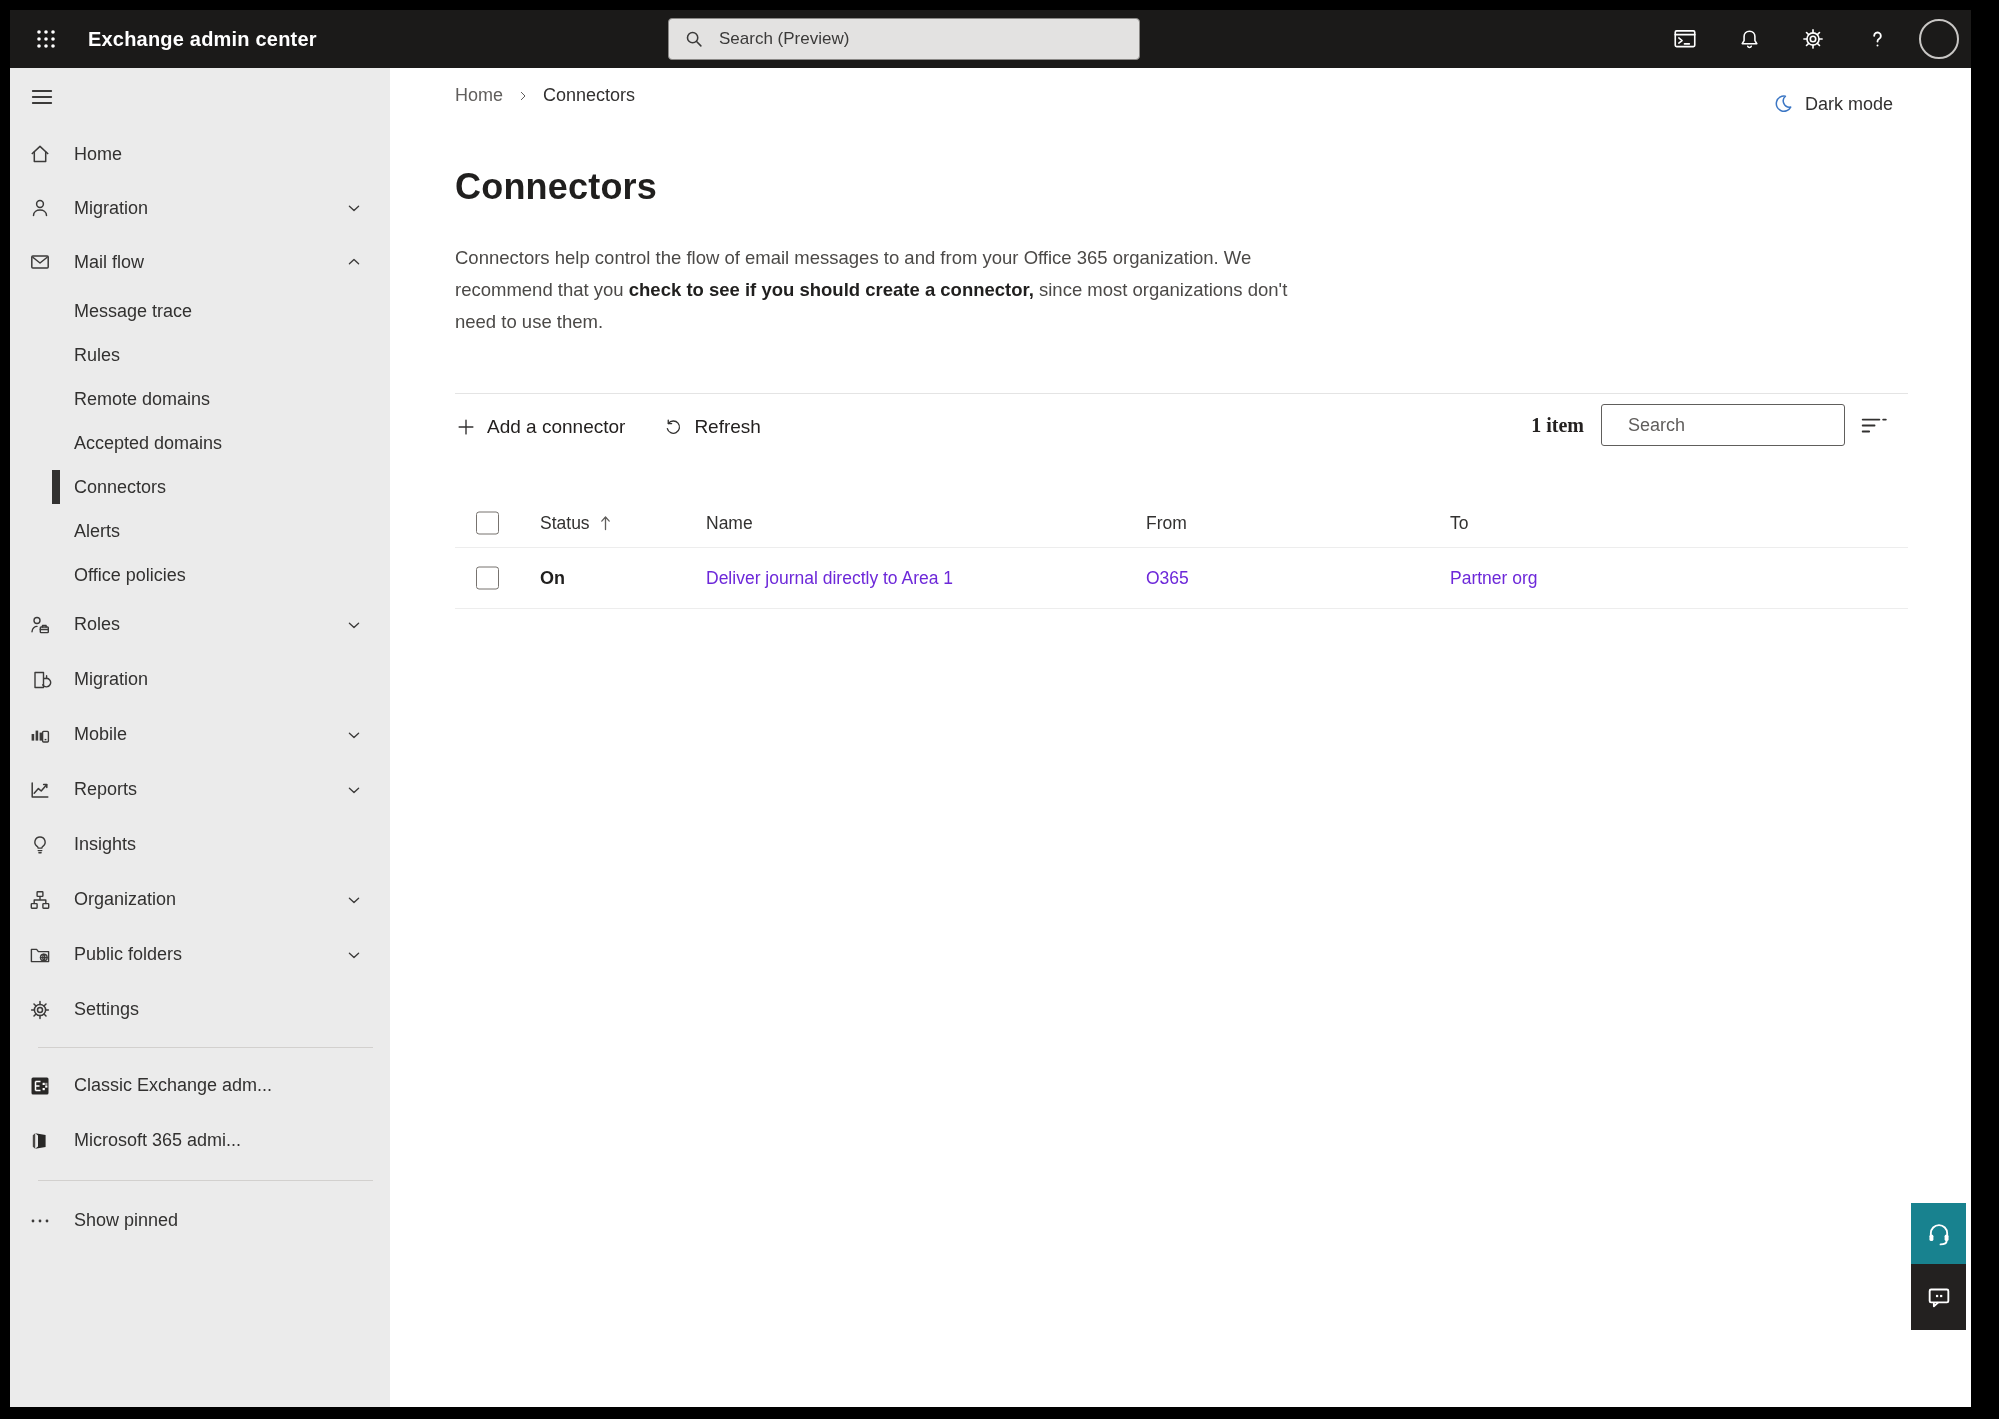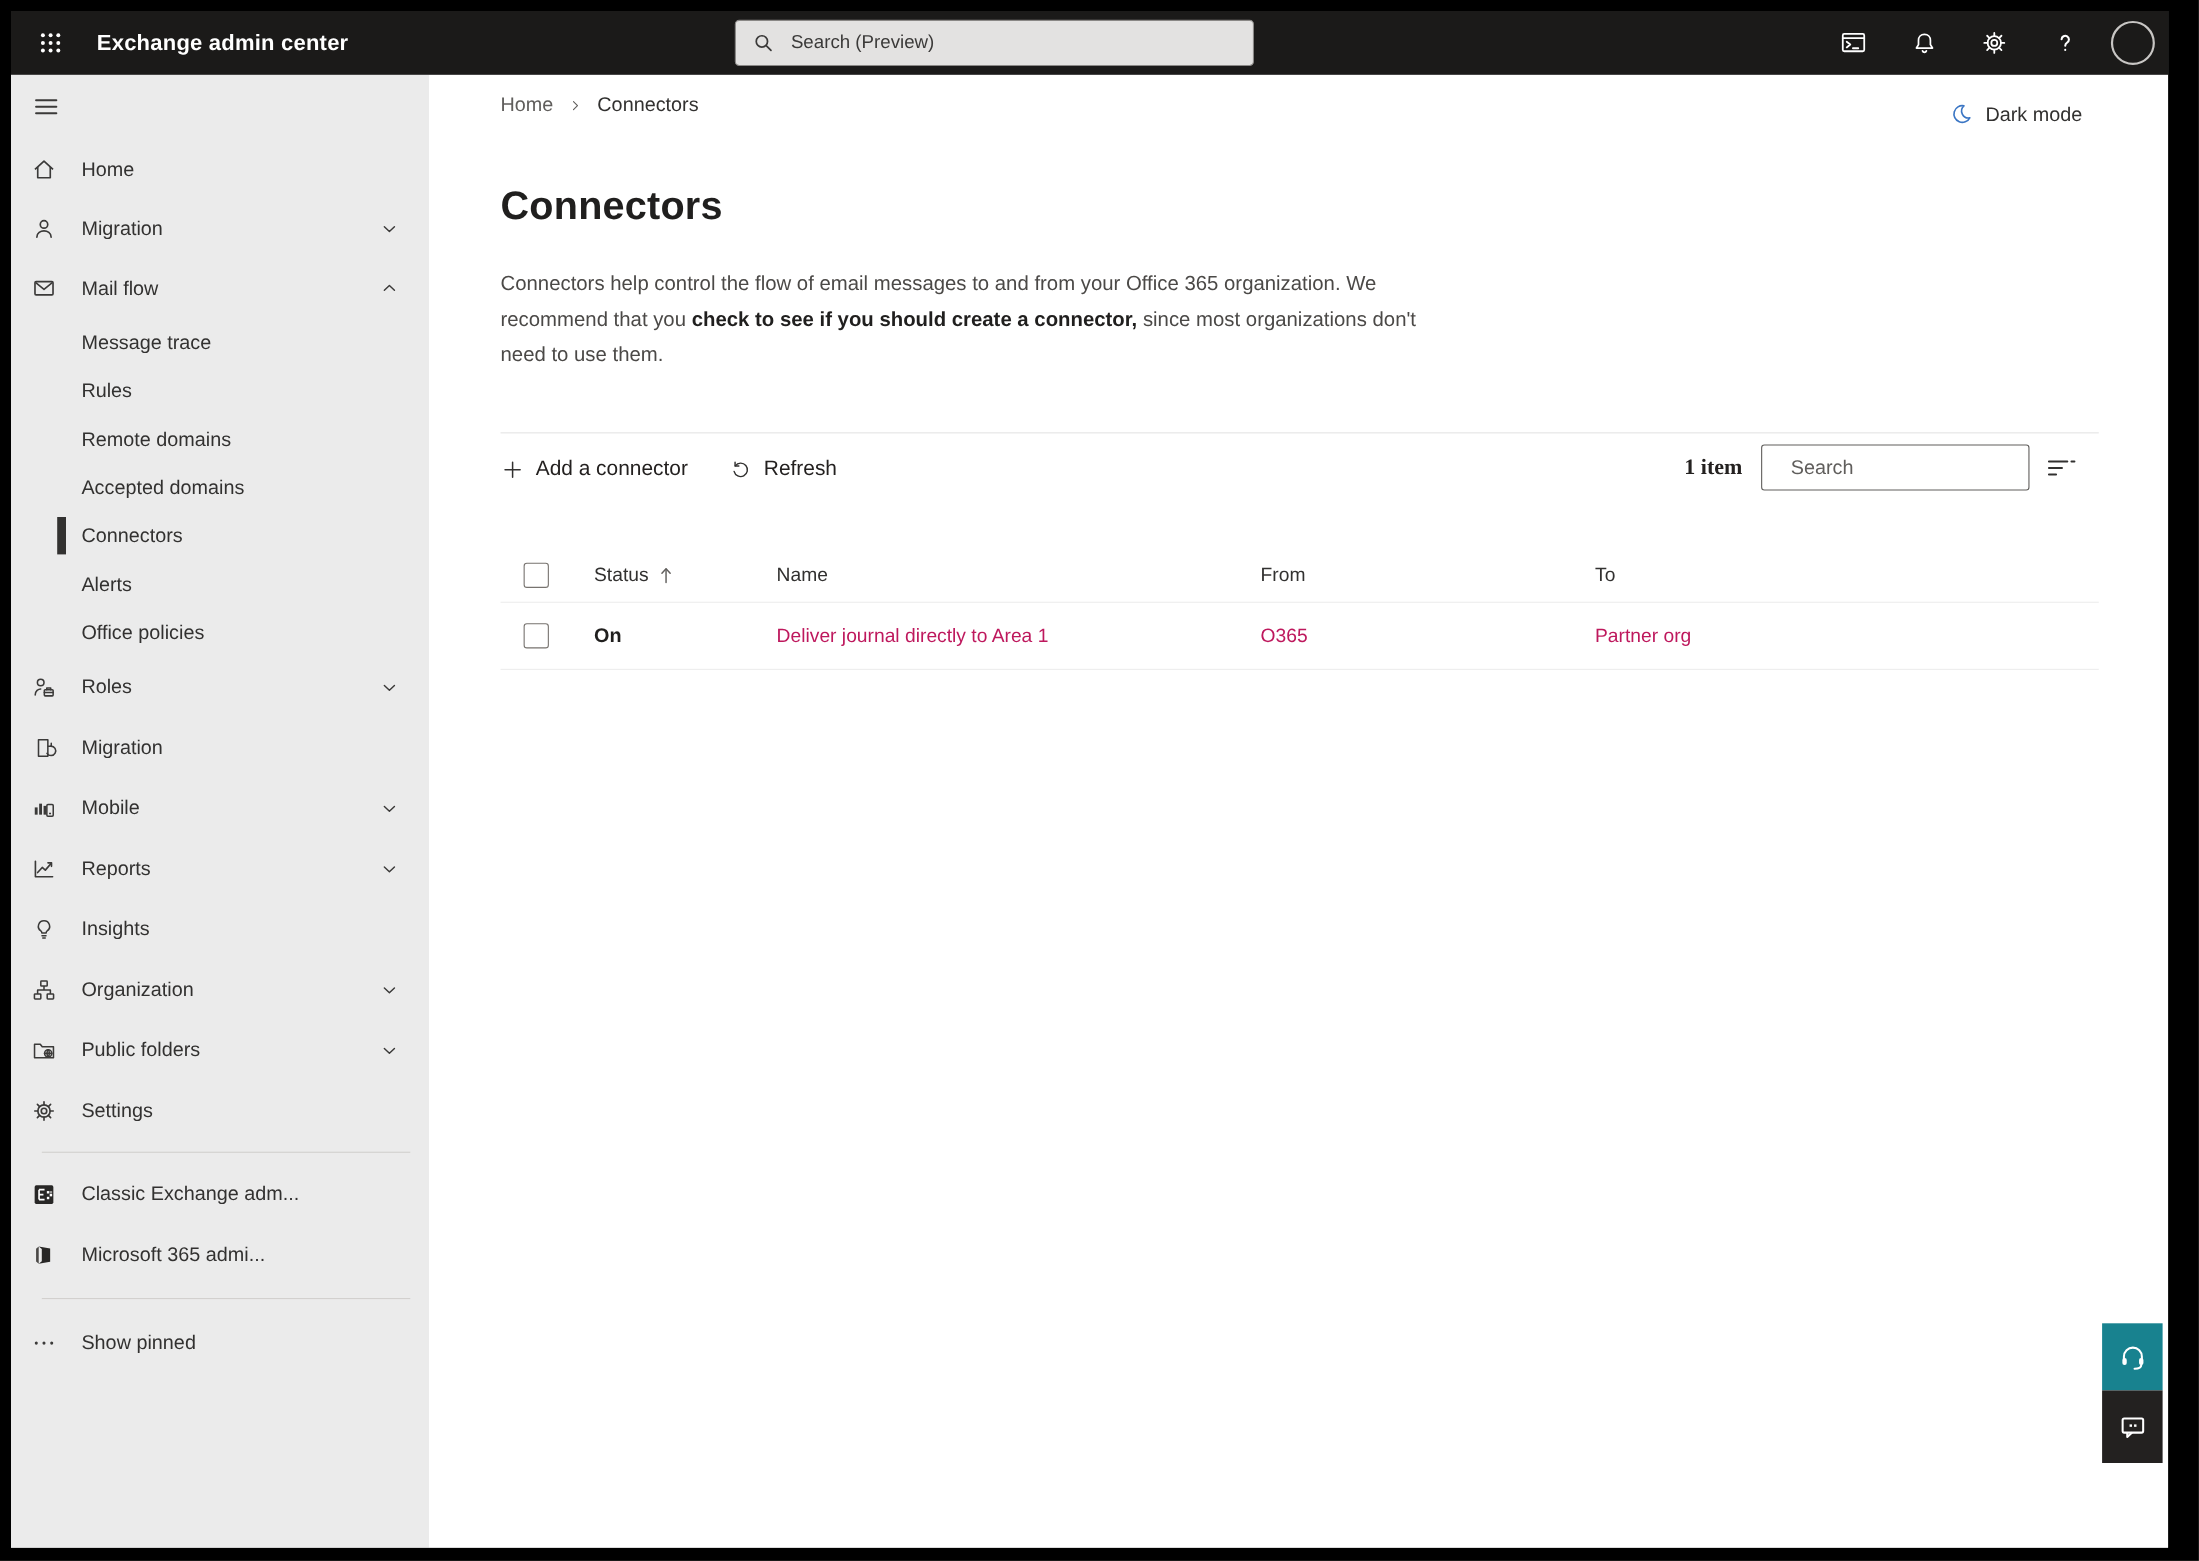--- a/index.html
+++ b/index.html
@@ -65,21 +65,21 @@
   
   .table { position:absolute; left:65px; top:431px; width:1453px; }
   .t-header { position:relative; height:49px; border-bottom:1px solid #ededed; }
   .t-row { position:relative; height:61px; border-bottom:1px solid #ededed; }
   .cb { position:absolute; left:21px; top:50%; transform:translateY(-50%); width:23px; height:23px; border:1.5px solid #77736f; border-radius:3px; background:#fff; cursor:pointer; }
   .col-status { position:absolute; left:85px; top:50%; transform:translateY(-50%); display:flex; align-items:center; gap:8px; }
   .col-name   { position:absolute; left:251px; top:50%; transform:translateY(-50%); }
   .col-from   { position:absolute; left:691px; top:50%; transform:translateY(-50%); }
   .col-to     { position:absolute; left:995px; top:50%; transform:translateY(-50%); }
   .th-text { font-size:17.5px; color:#323130; }
-  .td-text { font-size:17.5px; color:#be185d;margin-top:17px; }
+  .td-text { font-size:17.5px; color:#6d28d9;margin-top:17px; }
   .td-status { font-size:18px; font-weight:700; color:#201f1e; }
   .sort-icon { display:flex; color:#605e5c; }
 
   
   .float-help { position:absolute; right:5px; top:1135px; width:55px; height:61px; background:#18828f; display:flex; align-items:center; justify-content:center; color:#fff; cursor:pointer; }
   .float-feedback { position:absolute; right:5px; top:1196px; width:55px; height:66px; background:#232120; display:flex; align-items:center; justify-content:center; color:#fff; cursor:pointer; }
 
   svg.ic { display:block; }
 </style>
 </head>

